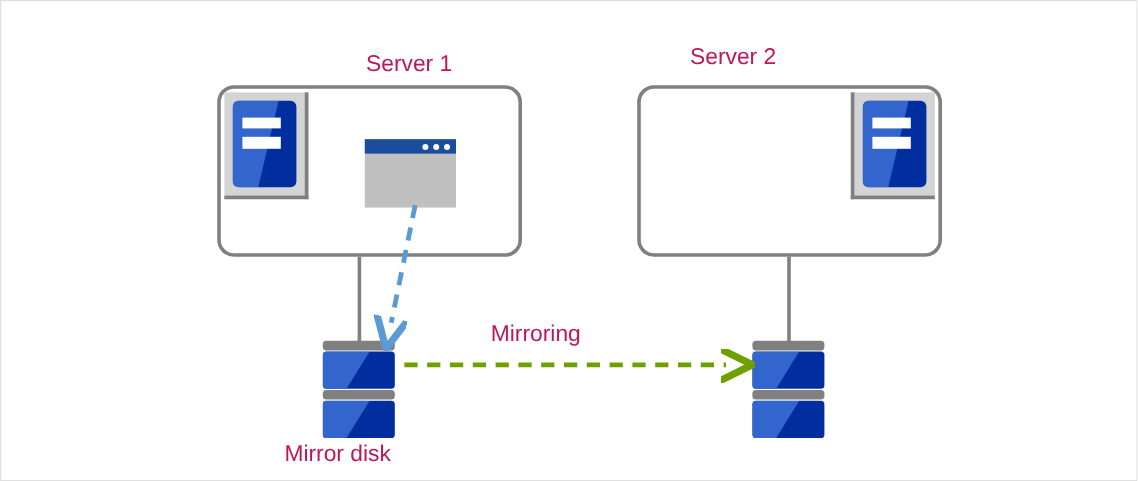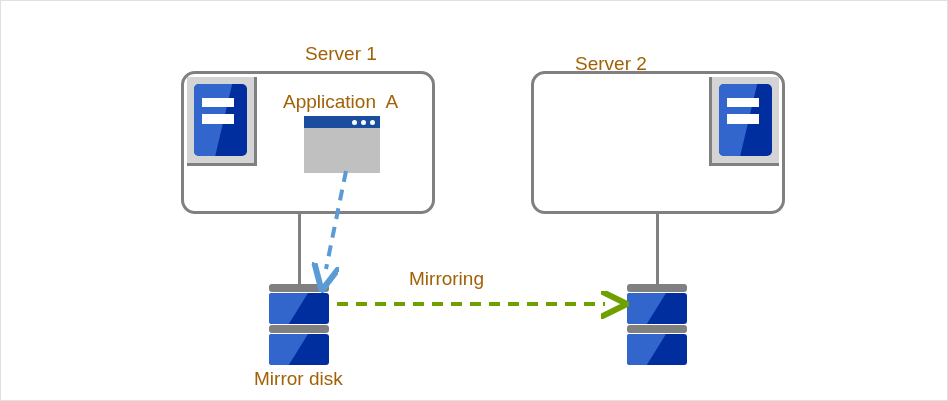--- a/index.html
+++ b/index.html
@@ -14,30 +14,30 @@
     background: #ffffff;
     border: 1px solid #e0e0e0;
     box-sizing: border-box;
     font-family: "Liberation Sans", sans-serif;
     overflow: hidden;
   }
 
   
   .label {
     position: absolute;
-    color: #a16207;
+    color: #be185d;
     font-size: 19px;
     line-height: 1;
     white-space: pre;
   }
   #server1-title { left: 304px; top: 43px; }
-  #server2-title { left: 574px; top: 53px; }
+  #server2-title { left: 574px; top: 37px; }
   #app-a-label   { left: 282px; top: 91px; }
   #mirroring-label { left: 408px; top: 268px; }
-  #mirror-disk-label { left: 253px; top: 368px; }
+  #mirror-disk-label { left: 236px; top: 368px; }
 
   
   .server-box {
     position: absolute;
     border: 3px solid #808080;
     border-radius: 14px;
     background: #ffffff;
     box-sizing: border-box;
   }
   #server1-box { left: 180px; top: 70px; width: 254px; height: 143px; }
@@ -165,21 +165,20 @@
 
   <div class="server-box" id="server1-box"></div>
 
   <div class="server-unit" id="server1-unit">
     <div class="server-chassis">
       <div class="chassis-bar b1"></div>
       <div class="chassis-bar b2"></div>
     </div>
   </div>
 
-  <div class="label" id="app-a-label">Application  A</div>
 
   <div id="app-window">
     <div id="app-window-titlebar">
       <span class="win-dot d1"></span>
       <span class="win-dot d2"></span>
       <span class="win-dot d3"></span>
     </div>
   </div>
 
   <div class="server-box" id="server2-box"></div>

